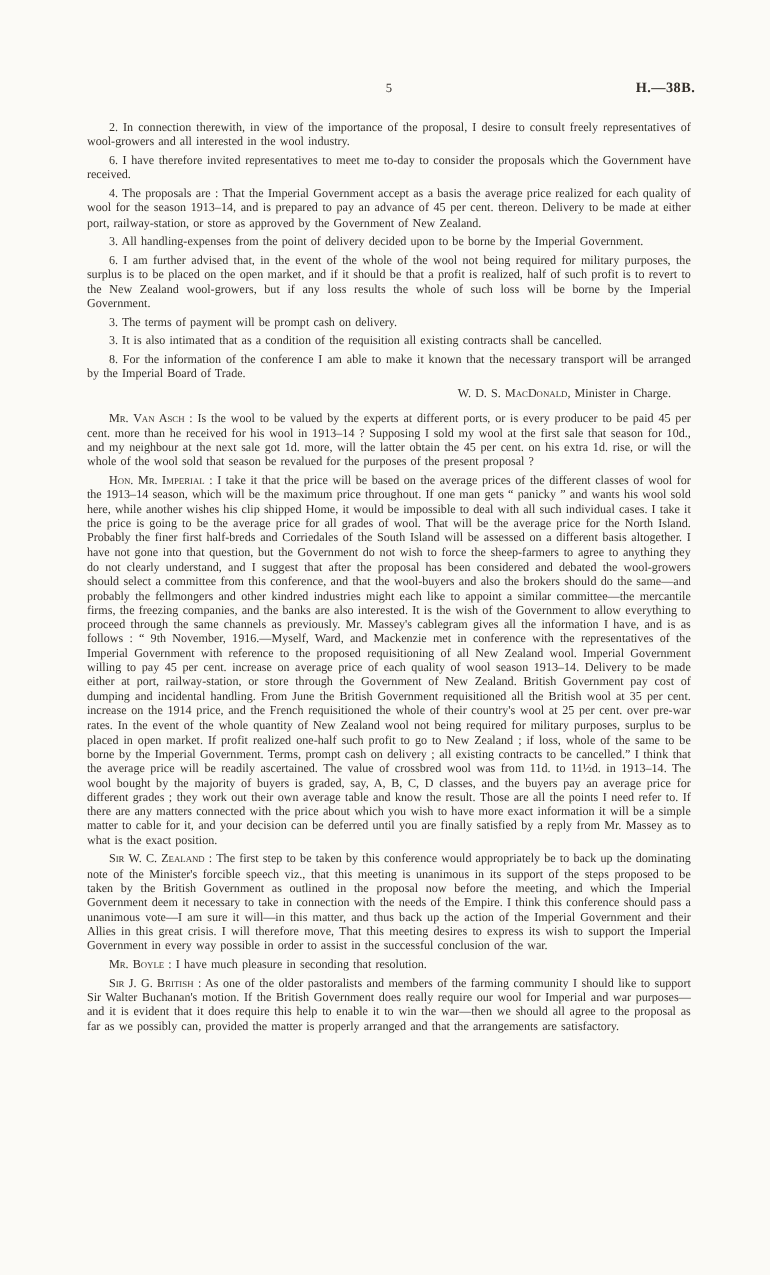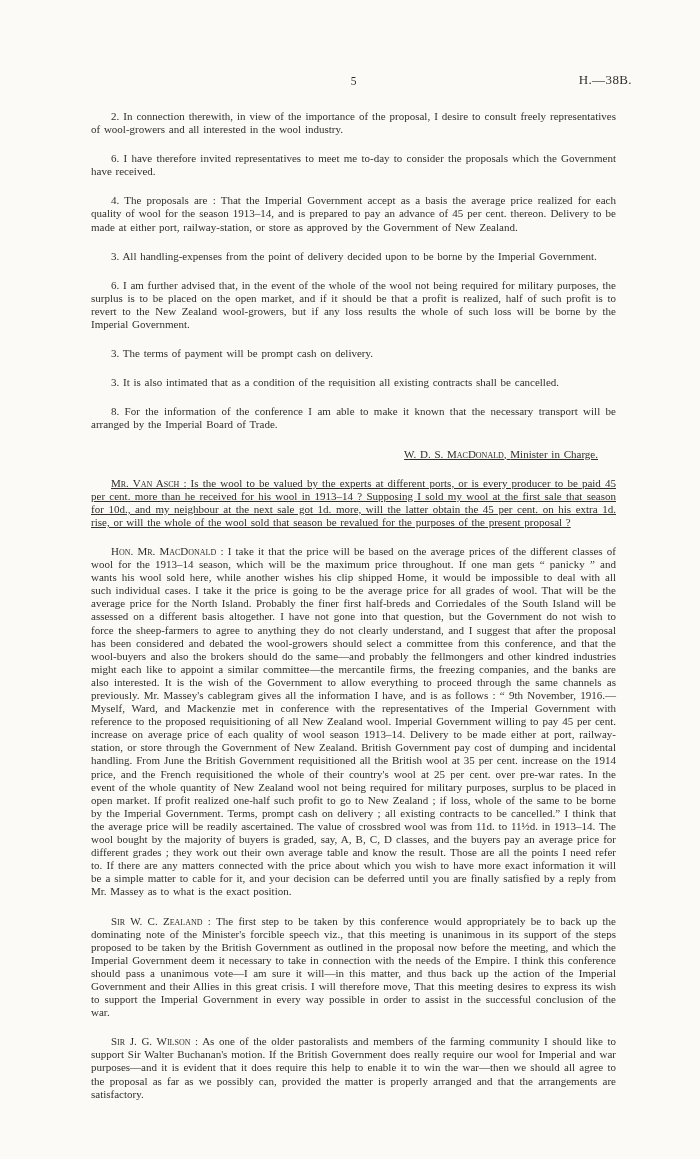--- a/index.html
+++ b/index.html
@@ -27,44 +27,43 @@
   .page-number {
     position: absolute;
     left: 0; right: 0;
     text-align: center;
     font-size: 11.5px;
     line-height: 14px;
   }
   .doc-ref {
     position: absolute;
     right: 0; top: -2px;
-    font-weight: normal;
+    font-weight: bold;
     font-size: 13px;
     line-height: 15px;
     letter-spacing: 0.4px;
   }
   .body-text {
     font-size: 11px;
     line-height: 13.1px;
     text-align: justify;
     word-spacing: 1px;
   }
   .body-text p {
-    margin: 16px;
+    margin: 4px;
     text-indent: 20px;
   }
   p.signature {
     text-align: right;
     text-indent: 0;
     padding-right: 18px;
-    text-decoration: underline;
   }
   .sc { font-variant: small-caps; }
   .speaker { font-variant: small-caps; }
-  p.speech-first { margin-top: 10px; text-decoration: underline; }
+  p.speech-first { margin-top: 10px; }
 </style>
 </head>
 <body>
 
 <div class="page">
 
   <header class="page-header">
     <div class="page-number">5</div>
     <div class="doc-ref">H.—38B.</div>
   </header>
@@ -85,27 +84,31 @@
         <span>Minister in Charge.</span>
       </p>
     </section>
 
     <section>
       <p class="speech-first">
         <span class="speaker">Mr. Van Asch :</span>
         <span>Is the wool to be valued by the experts at different ports, or is every producer to be paid 45 per cent. more than he received for his wool in 1913–14 ?  Supposing I sold my wool at the first sale that season for 10d., and my neighbour at the next sale got 1d. more, will the latter obtain the 45 per cent. on his extra 1d. rise, or will the whole of the wool sold that season be revalued for the purposes of the present proposal ?</span>
       </p>
       <p>
-        <span class="speaker">Hon. Mr. MacDonald :</span>
+        <span class="speaker">Hon. Mr. Imperial :</span>
         <span>I take it that the price will be based on the average prices of the different classes of wool for the 1913–14 season, which will be the maximum price throughout.  If one man gets “ panicky ” and wants his wool sold here, while another wishes his clip shipped Home, it would be impossible to deal with all such individual cases.  I take it the price is going to be the average price for all grades of wool.  That will be the average price for the North Island.  Probably the finer first half-breds and Corriedales of the South Island will be assessed on a different basis altogether.  I have not gone into that question, but the Government do not wish to force the sheep-farmers to agree to anything they do not clearly understand, and I suggest that after the proposal has been considered and debated the wool-growers should select a committee from this conference, and that the wool-buyers and also the brokers should do the same—and probably the fellmongers and other kindred industries might each like to appoint a similar committee—the mercantile firms, the freezing companies, and the banks are also interested.  It is the wish of the Government to allow everything to proceed through the same channels as previously.  Mr. Massey's cablegram gives all the information I have, and is as follows : “ 9th November, 1916.—Myself, Ward, and Mackenzie met in conference with the representatives of the Imperial Government with reference to the proposed requisitioning of all New Zealand wool. Imperial Government willing to pay 45 per cent. increase on average price of each quality of wool season 1913–14.  Delivery to be made either at port, railway-station, or store through the Government of New Zealand.  British Government pay cost of dumping and incidental handling.  From June the British Government requisitioned all the British wool at 35 per cent. increase on the 1914 price, and the French requisitioned the whole of their country's wool at 25 per cent. over pre-war rates.  In the event of the whole quantity of New Zealand wool not being required for military purposes, surplus to be placed in open market.  If profit realized one-half such profit to go to New Zealand ; if loss, whole of the same to be borne by the Imperial Government.  Terms, prompt cash on delivery ;  all existing contracts to be cancelled.”  I think that the average price will be readily ascertained.  The value of crossbred wool was from 11d. to 11½d. in 1913–14.  The wool bought by the majority of buyers is graded, say, A, B, C, D classes, and the buyers pay an average price for different grades ; they work out their own average table and know the result. Those are all the points I need refer to.  If there are any matters connected with the price about which you wish to have more exact information it will be a simple matter to cable for it, and your decision can be deferred until you are finally satisfied by a reply from Mr. Massey as to what is the exact position.</span>
       </p>
       <p>
         <span class="speaker">Sir W. C. Zealand :</span>
         <span>The first step to be taken by this conference would appropriately be to back up the dominating note of the Minister's forcible speech viz., that this meeting is unanimous in its support of the steps proposed to be taken by the British Government as outlined in the proposal now before the meeting, and which the Imperial Government deem it necessary to take in connection with the needs of the Empire.  I think this conference should pass a unanimous vote—I am sure it will—in this matter, and thus back up the action of the Imperial Government and their Allies in this great crisis.  I will therefore move, That this meeting desires to express its wish to support the Imperial Government in every way possible in order to assist in the successful conclusion of the war.</span>
       </p>
       <p>
-        <span class="speaker">Sir J. G. Wilson :</span>
+        <span class="speaker">Mr. Boyle :</span>
+        <span>I have much pleasure in seconding that resolution.</span>
+      </p>
+      <p>
+        <span class="speaker">Sir J. G. British :</span>
         <span>As one of the older pastoralists and members of the farming community I should like to support Sir Walter Buchanan's motion.  If the British Government does really require our wool for Imperial and war purposes—and it is evident that it does require this help to enable it to win the war—then we should all agree to the proposal as far as we possibly can, provided the matter is properly arranged and that the arrangements are satisfactory.</span>
       </p>
     </section>
 
   </main>
 </div>
 
 </body></html>

